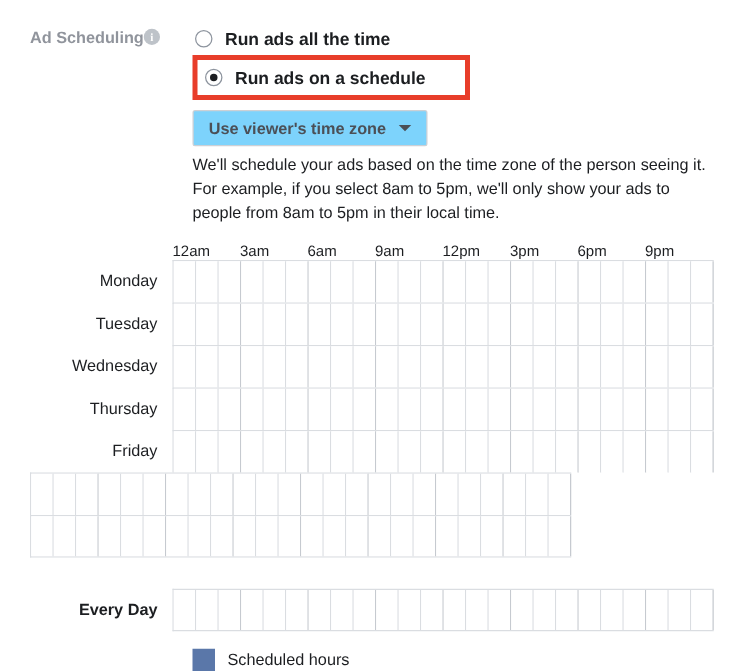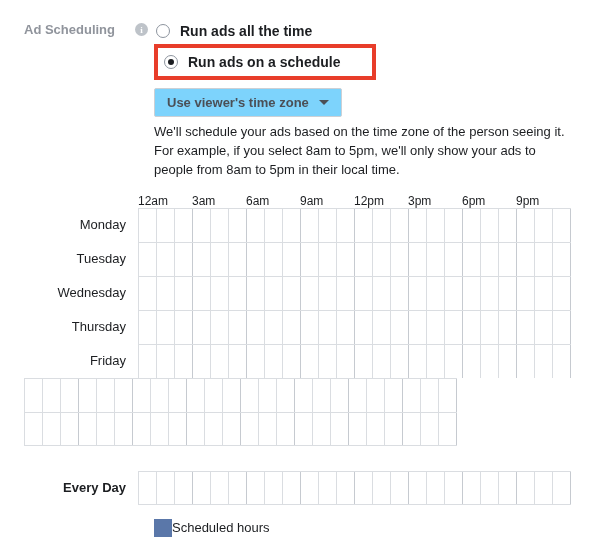--- a/index.html
+++ b/index.html
@@ -13,21 +13,21 @@
     width: 600px;
   }
   .row { display: flex; align-items: flex-start; }
   .section-label {
     color: #90949c;
     font-weight: 600;
     font-size: 13px;
     padding-top: 2px;
     display: flex;
     align-items: center;
-    gap: 20px;
+    gap: 0;
     width: 130px;
     flex-shrink: 0;
   }
   .info-icon {
     display: inline-flex;
     width: 13px; height: 13px;
     border-radius: 50%;
     background: #bec3c9;
     color: #fff;
     font-size: 9px;
@@ -141,20 +141,21 @@
   .hour-cell.major { border-right: 1px solid #c6cad0; }
 
   .every-day-row { margin-top: 25px; }
   .every-day-row .grid-cells {
     border-bottom: 1px solid #dadde1;
   }
 
   .legend {
     display: flex;
     align-items: center;
+    gap: 10px;
     padding-left: 130px;
     margin-top: 14px;
     font-size: 13px;
     color: #1c1e21;
   }
   .legend-swatch {
     width: 18px; height: 18px;
     background: #5a77a9;
   }
 </style>

